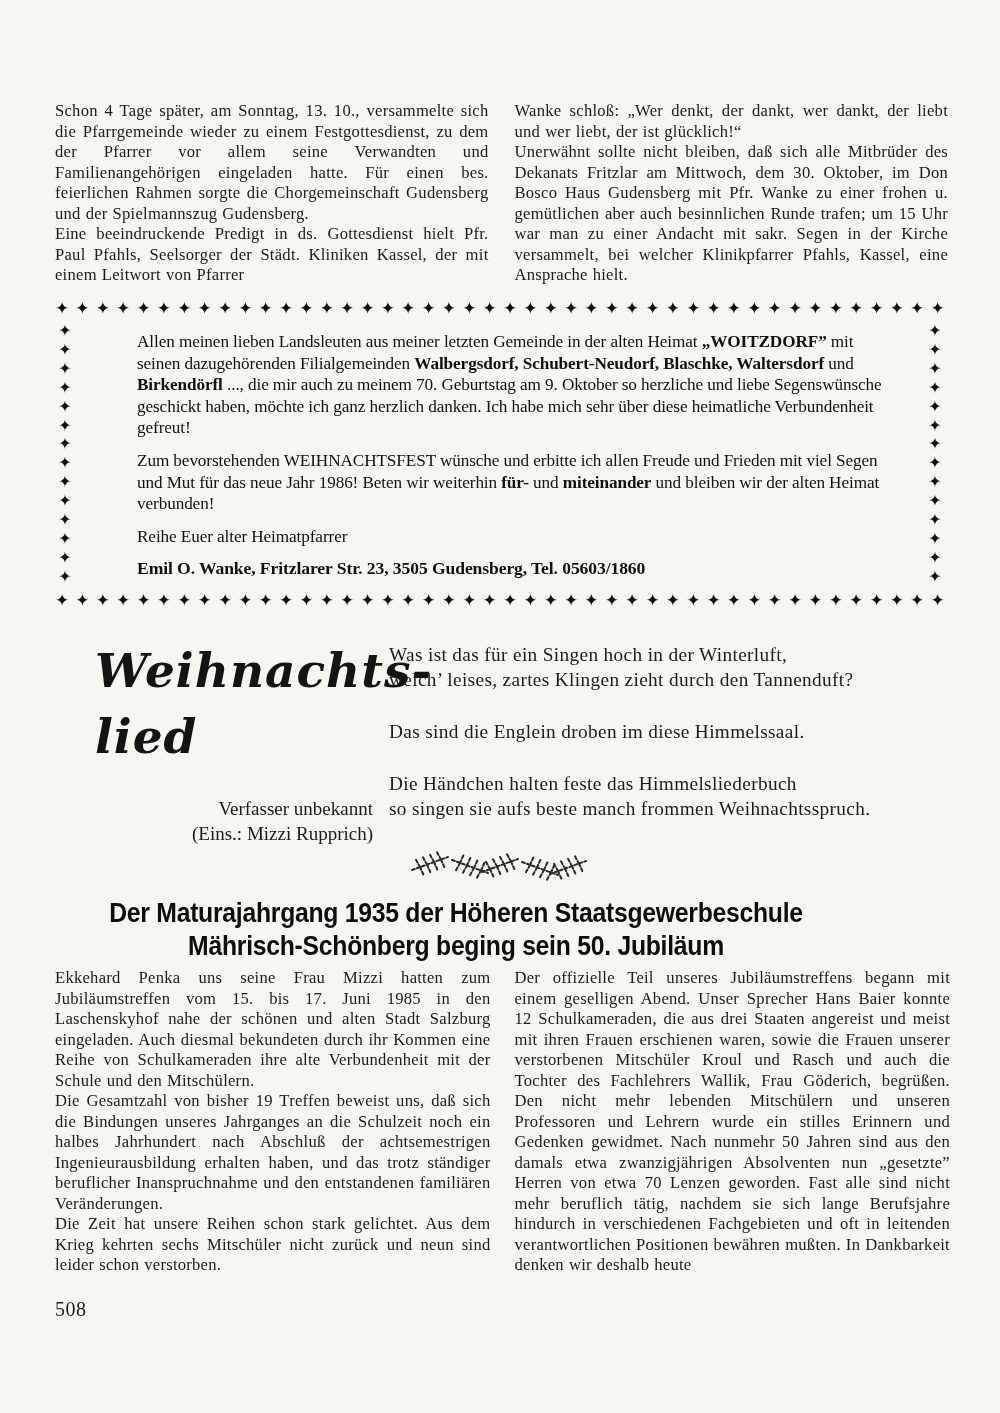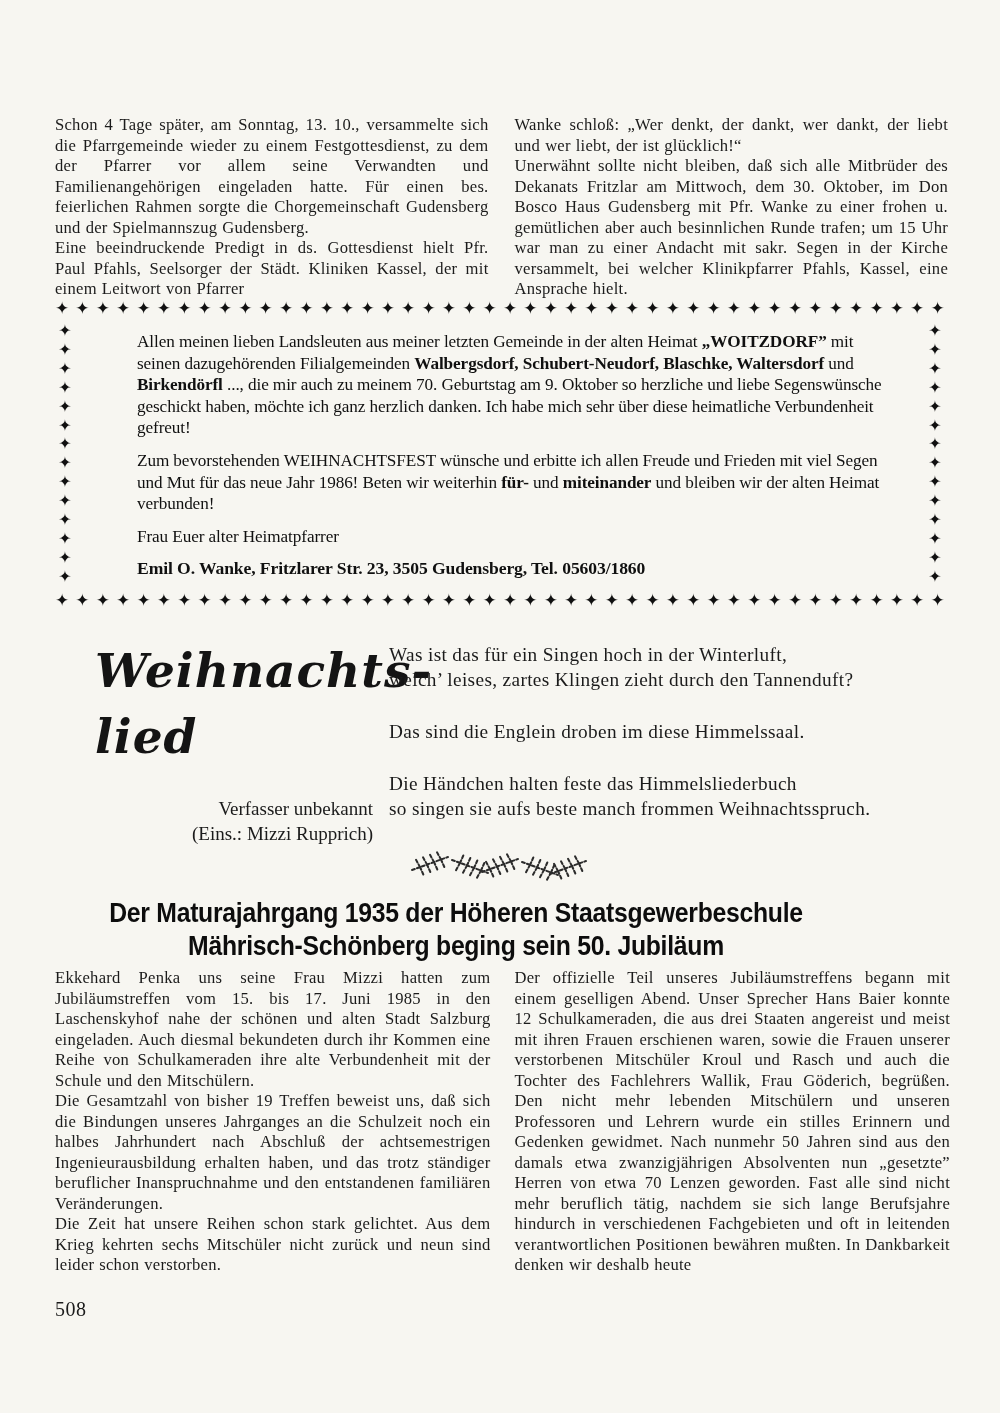--- a/index.html
+++ b/index.html
@@ -6,21 +6,21 @@
   .page{
     position:relative;
     width:1000px;height:1413px;
     background:#f7f6f1;
     color:#1b1b1b;
     font-family:"Liberation Serif", serif;
     overflow:hidden;
   }
   
   .top-section{
-    position:absolute;top:115px;left:55px;width:893px;
+    position:absolute;top:101px;left:55px;width:893px;
     display:flex;gap:26px;justify-content:flex-end;
   }
   .col{flex:1;}
   .body-text{
     font-size:16.6px;line-height:20.5px;
     text-align:justify;
     letter-spacing:0.25px;word-spacing:0.6px;
   }
   .body-text p{margin:0;}
   
@@ -176,21 +176,21 @@
           <span>✦</span>
           <span>✦</span>
           <span>✦</span>
           <span>✦</span>
           <span>✦</span>
           <span>✦</span>
         </div>
       <div class="box-content">
         <p><span>Allen meinen lieben Landsleuten aus meiner letzten Gemeinde in der alten Heimat </span><span style="font-weight: 700;">„WOITZDORF”</span><span> mit seinen dazugehörenden Filialgemeinden </span><span style="font-weight: 700;">Walbergsdorf, Schubert-Neudorf, Blaschke, Waltersdorf</span><span> und </span><span style="font-weight: 700;">Birkendörfl</span><span> ..., die mir auch zu meinem 70. Geburtstag am 9. Oktober so herzliche und liebe Segenswünsche geschickt haben, möchte ich ganz herzlich danken. Ich habe mich sehr über diese heimatliche Verbundenheit gefreut!</span></p>
         <p><span>Zum bevorstehenden WEIHNACHTSFEST wünsche und erbitte ich allen Freude und Frieden mit viel Segen und Mut für das neue Jahr 1986! Beten wir weiterhin </span><span style="font-weight: 700;">für-</span><span> und </span><span style="font-weight: 700;">miteinander</span><span> und bleiben wir der alten Heimat verbunden!</span></p>
-        <p class="box-line">Frau Euer alter Heimatpfarrer</p>
+        <p class="box-line">Reihe Euer alter Heimatpfarrer</p>
         <p class="box-line box-address">Emil O. Wanke, Fritzlarer Str. 23, 3505 Gudensberg, Tel. 05603/1860</p>
       </div>
       <div class="star-col">
           <span>✦</span>
           <span>✦</span>
           <span>✦</span>
           <span>✦</span>
           <span>✦</span>
           <span>✦</span>
           <span>✦</span>

